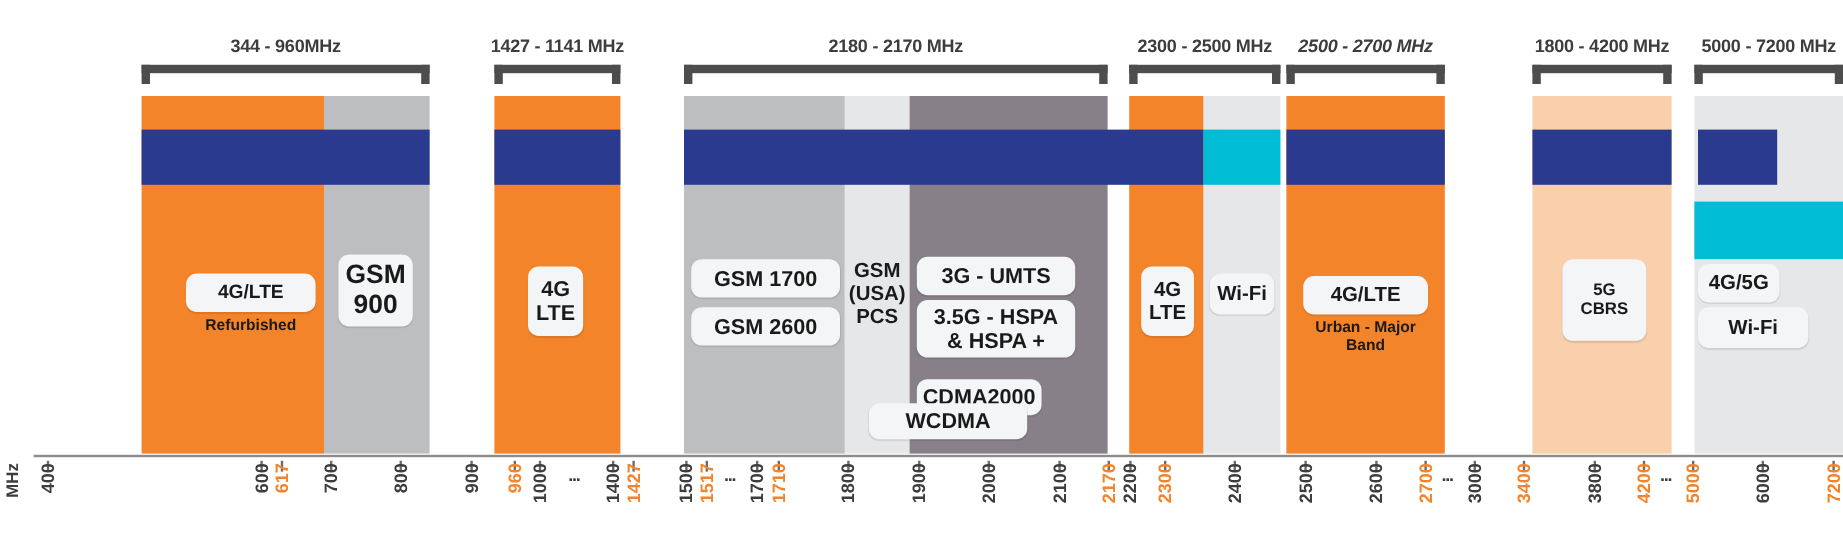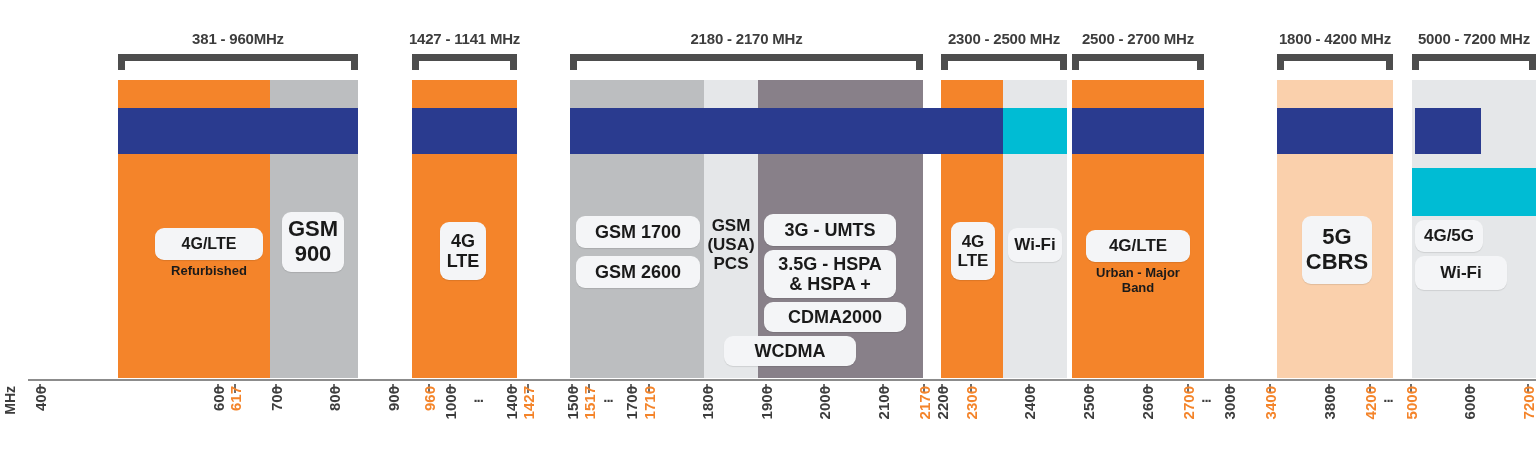--- a/index.html
+++ b/index.html
@@ -134,21 +134,21 @@
     color:#3d3d3d;
     letter-spacing:-1px;
   }
 </style>
 </head>
 <body>
 
 <div id="chart">
   <div id="brackets-layer">
       <div class="bracket-group" style="left: 118px; top: 30px; width: 240px; height: 46px;">
-        <div class="bracket-label">381 - 960MHz</div>
+        <div class="bracket-label">344 - 960MHz</div>
         <div class="bracket">
           <div class="bar"></div>
           <div class="tick-l"></div>
           <div class="tick-r"></div>
         </div>
       </div>
       <div class="bracket-group" style="left: 412px; top: 30px; width: 105px; height: 46px;">
         <div class="bracket-label">1427 - 1141 MHz</div>
         <div class="bracket">
           <div class="bar"></div>
@@ -165,21 +165,21 @@
         </div>
       </div>
       <div class="bracket-group" style="left: 941px; top: 30px; width: 126px; height: 46px;">
         <div class="bracket-label">2300 - 2500 MHz</div>
         <div class="bracket">
           <div class="bar"></div>
           <div class="tick-l"></div>
           <div class="tick-r"></div>
         </div>
       </div>
-      <div class="bracket-group" style="left: 1072px; top: 30px; width: 132px; height: 46px;">
+      <div class="bracket-group" style="left: 1072px; top: 30px; width: 132px; height: 46px; font-style: italic;">
         <div class="bracket-label">2500 - 2700 MHz</div>
         <div class="bracket">
           <div class="bar"></div>
           <div class="tick-l"></div>
           <div class="tick-r"></div>
         </div>
       </div>
       <div class="bracket-group" style="left: 1277px; top: 30px; width: 116px; height: 46px;">
         <div class="bracket-label">1800 - 4200 MHz</div>
         <div class="bracket">
@@ -224,27 +224,27 @@
       <div class="pill" style="left: 155px; top: 228px; width: 108px; height: 32px; font-size: 16px; white-space: pre-line;">4G/LTE</div>
       <div class="pill" style="left: 282px; top: 212px; width: 62px; height: 60px; font-size: 22px; white-space: pre-line;">GSM
 900</div>
       <div class="pill" style="left: 440px; top: 222px; width: 46px; height: 58px; font-size: 18px; white-space: pre-line;">4G
 LTE</div>
       <div class="pill" style="left: 576px; top: 216px; width: 124px; height: 32px; font-size: 18px; white-space: pre-line;">GSM 1700</div>
       <div class="pill" style="left: 576px; top: 256px; width: 124px; height: 32px; font-size: 18px; white-space: pre-line;">GSM 2600</div>
       <div class="pill" style="left: 764px; top: 214px; width: 132px; height: 32px; font-size: 18px; white-space: pre-line;">3G - UMTS</div>
       <div class="pill" style="left: 764px; top: 250px; width: 132px; height: 48px; font-size: 18px; white-space: pre-line;">3.5G - HSPA
 &amp; HSPA +</div>
-      <div class="pill" style="left: 764px; top: 302px; width: 142px; height: 30px; font-size: 18px; white-space: pre-line;">CDMA2000</div>
+      <div class="pill" style="left: 764px; top: 316px; width: 104px; height: 30px; font-size: 18px; white-space: pre-line;">CDMA2000</div>
       <div class="pill" style="left: 724px; top: 336px; width: 132px; height: 30px; font-size: 18px; white-space: pre-line;">WCDMA</div>
       <div class="pill" style="left: 951px; top: 222px; width: 44px; height: 58px; font-size: 17px; white-space: pre-line;">4G
 LTE</div>
       <div class="pill" style="left: 1008px; top: 228px; width: 54px; height: 34px; font-size: 17px; white-space: pre-line;">Wi-Fi</div>
       <div class="pill" style="left: 1086px; top: 230px; width: 104px; height: 32px; font-size: 17px; white-space: pre-line;">4G/LTE</div>
-      <div class="pill" style="left: 1302px; top: 216px; width: 70px; height: 68px; font-size: 22px; white-space: pre-line;">5G
+      <div class="pill" style="left: 1302px; top: 216px; width: 70px; height: 68px; font-size: 14px; white-space: pre-line;">5G
 CBRS</div>
       <div class="pill" style="left: 1415px; top: 220px; width: 68px; height: 32px; font-size: 17px; white-space: pre-line;">4G/5G</div>
       <div class="pill" style="left: 1415px; top: 256px; width: 92px; height: 34px; font-size: 17px; white-space: pre-line;">Wi-Fi</div>
       <div class="plain-label" style="left: 706px; top: 216px; width: 50px; font-size: 17px; white-space: pre-line;">GSM
 (USA)
 PCS</div>
       <div class="sub-note" style="left: 155px; top: 264px; width: 108px; white-space: pre-line;">Refurbished</div>
       <div class="sub-note" style="left: 1078px; top: 266px; width: 120px; white-space: pre-line;">Urban - Major
 Band</div>
     </div>

